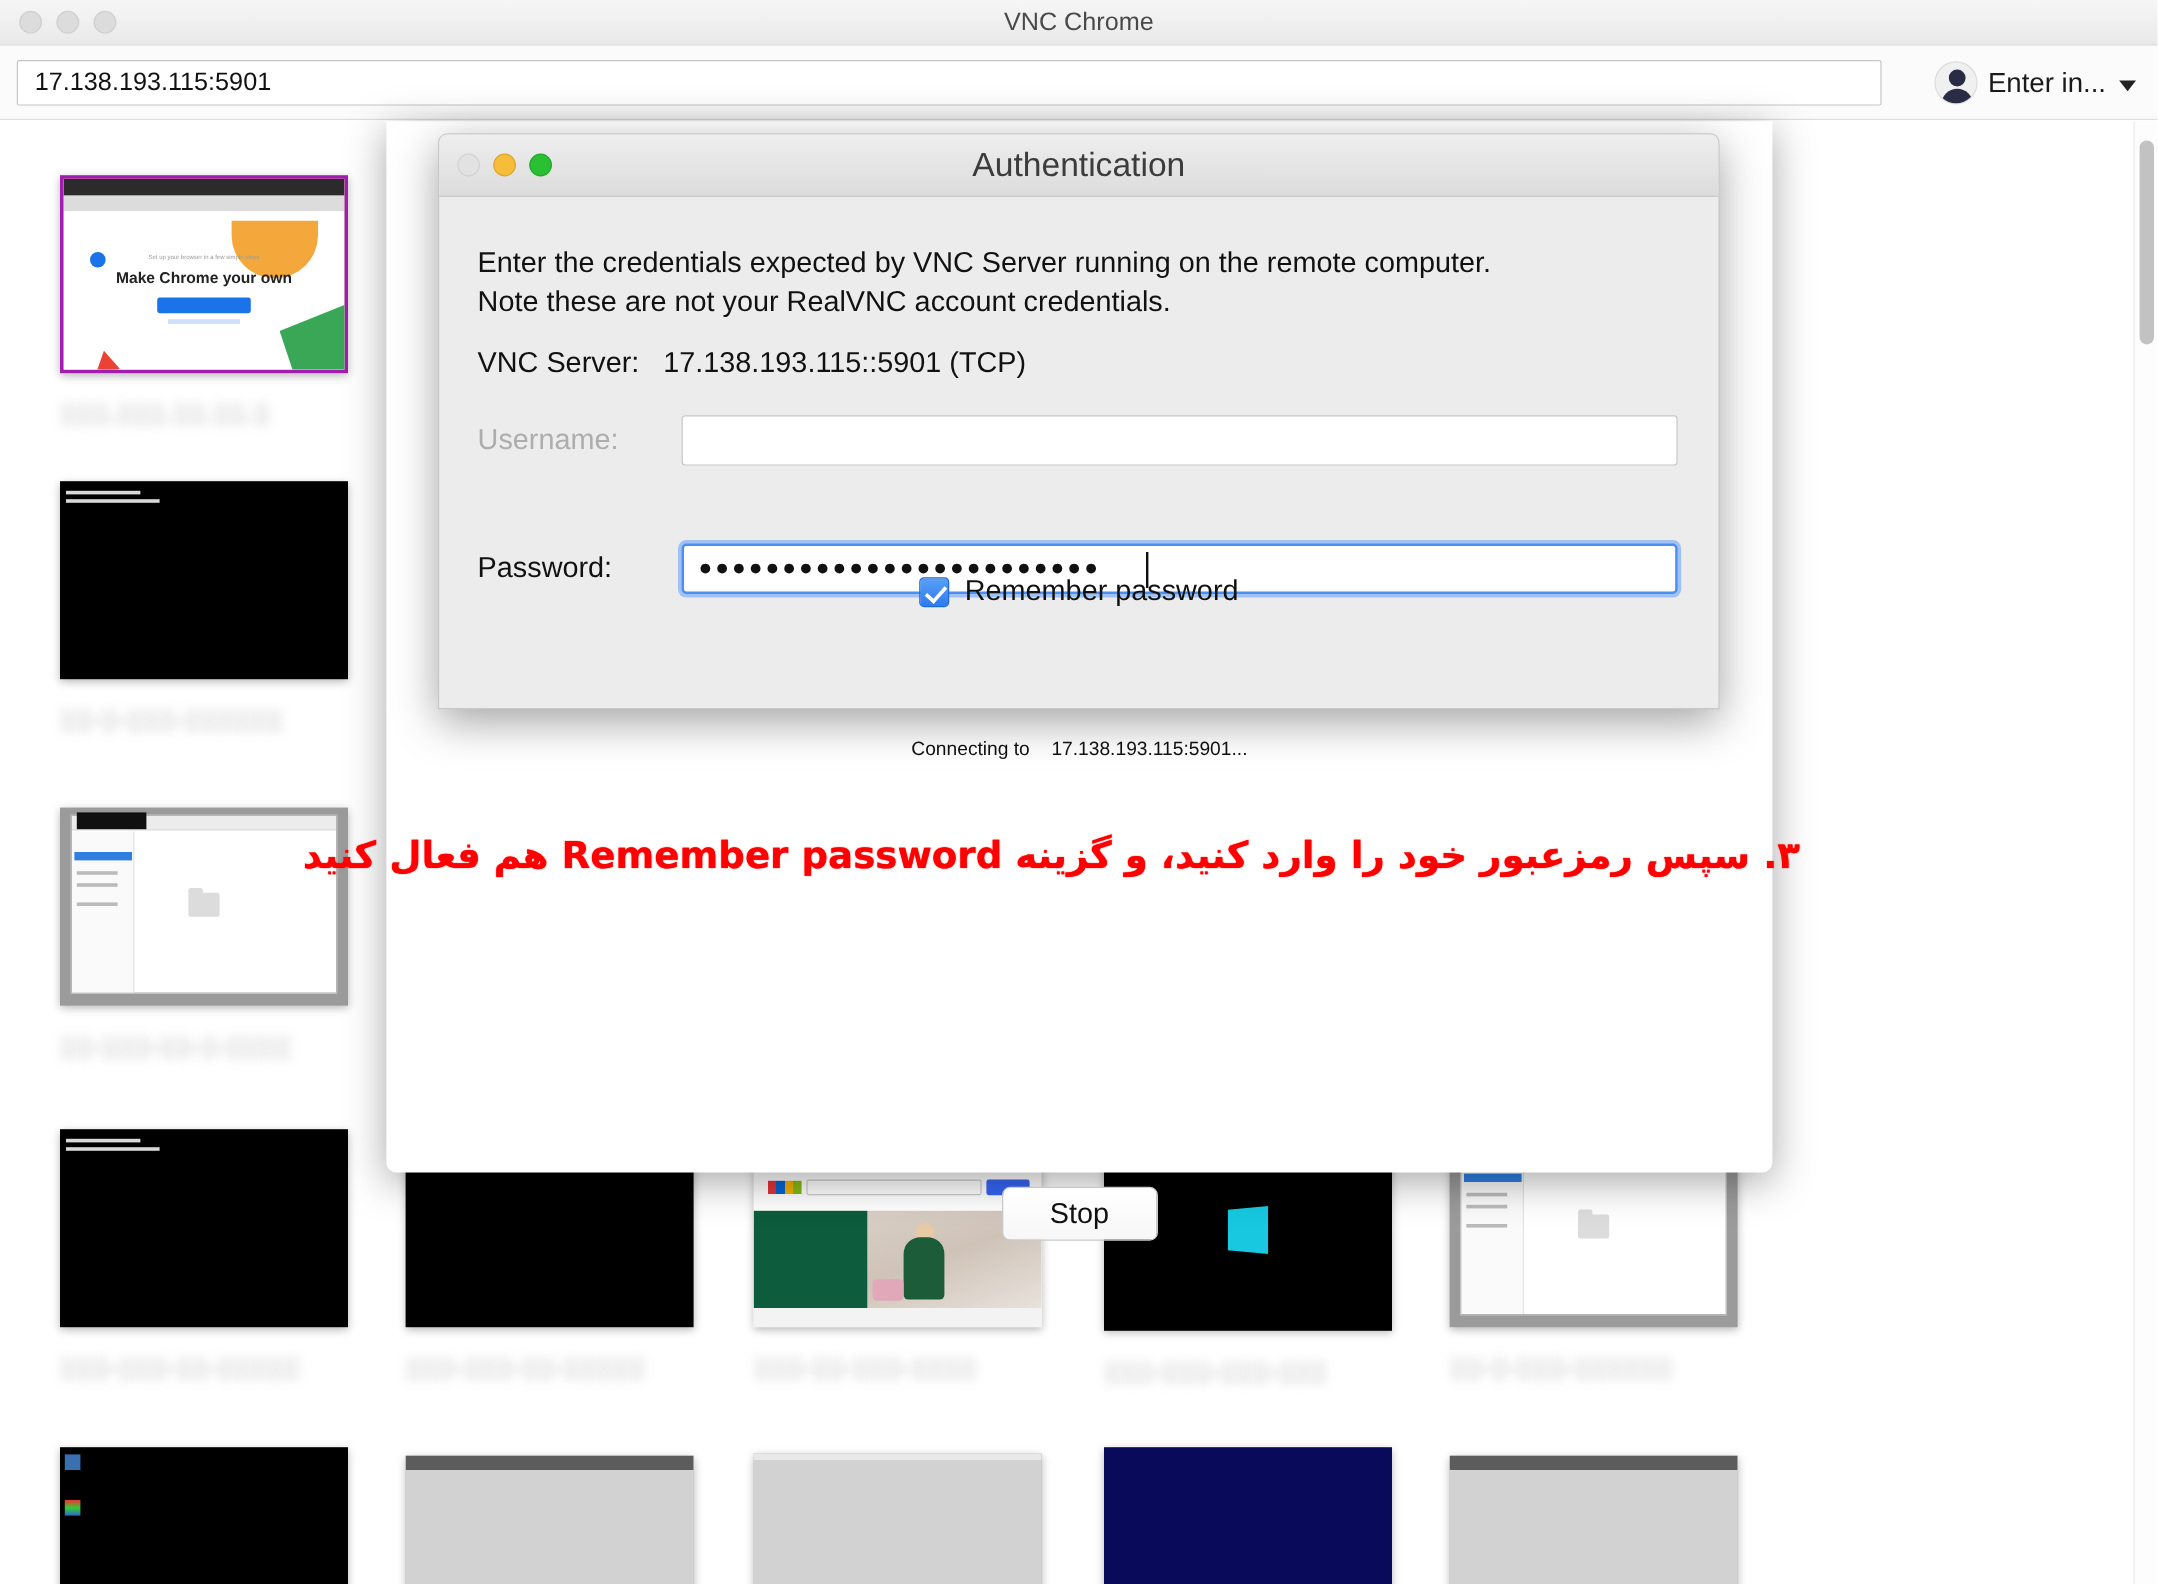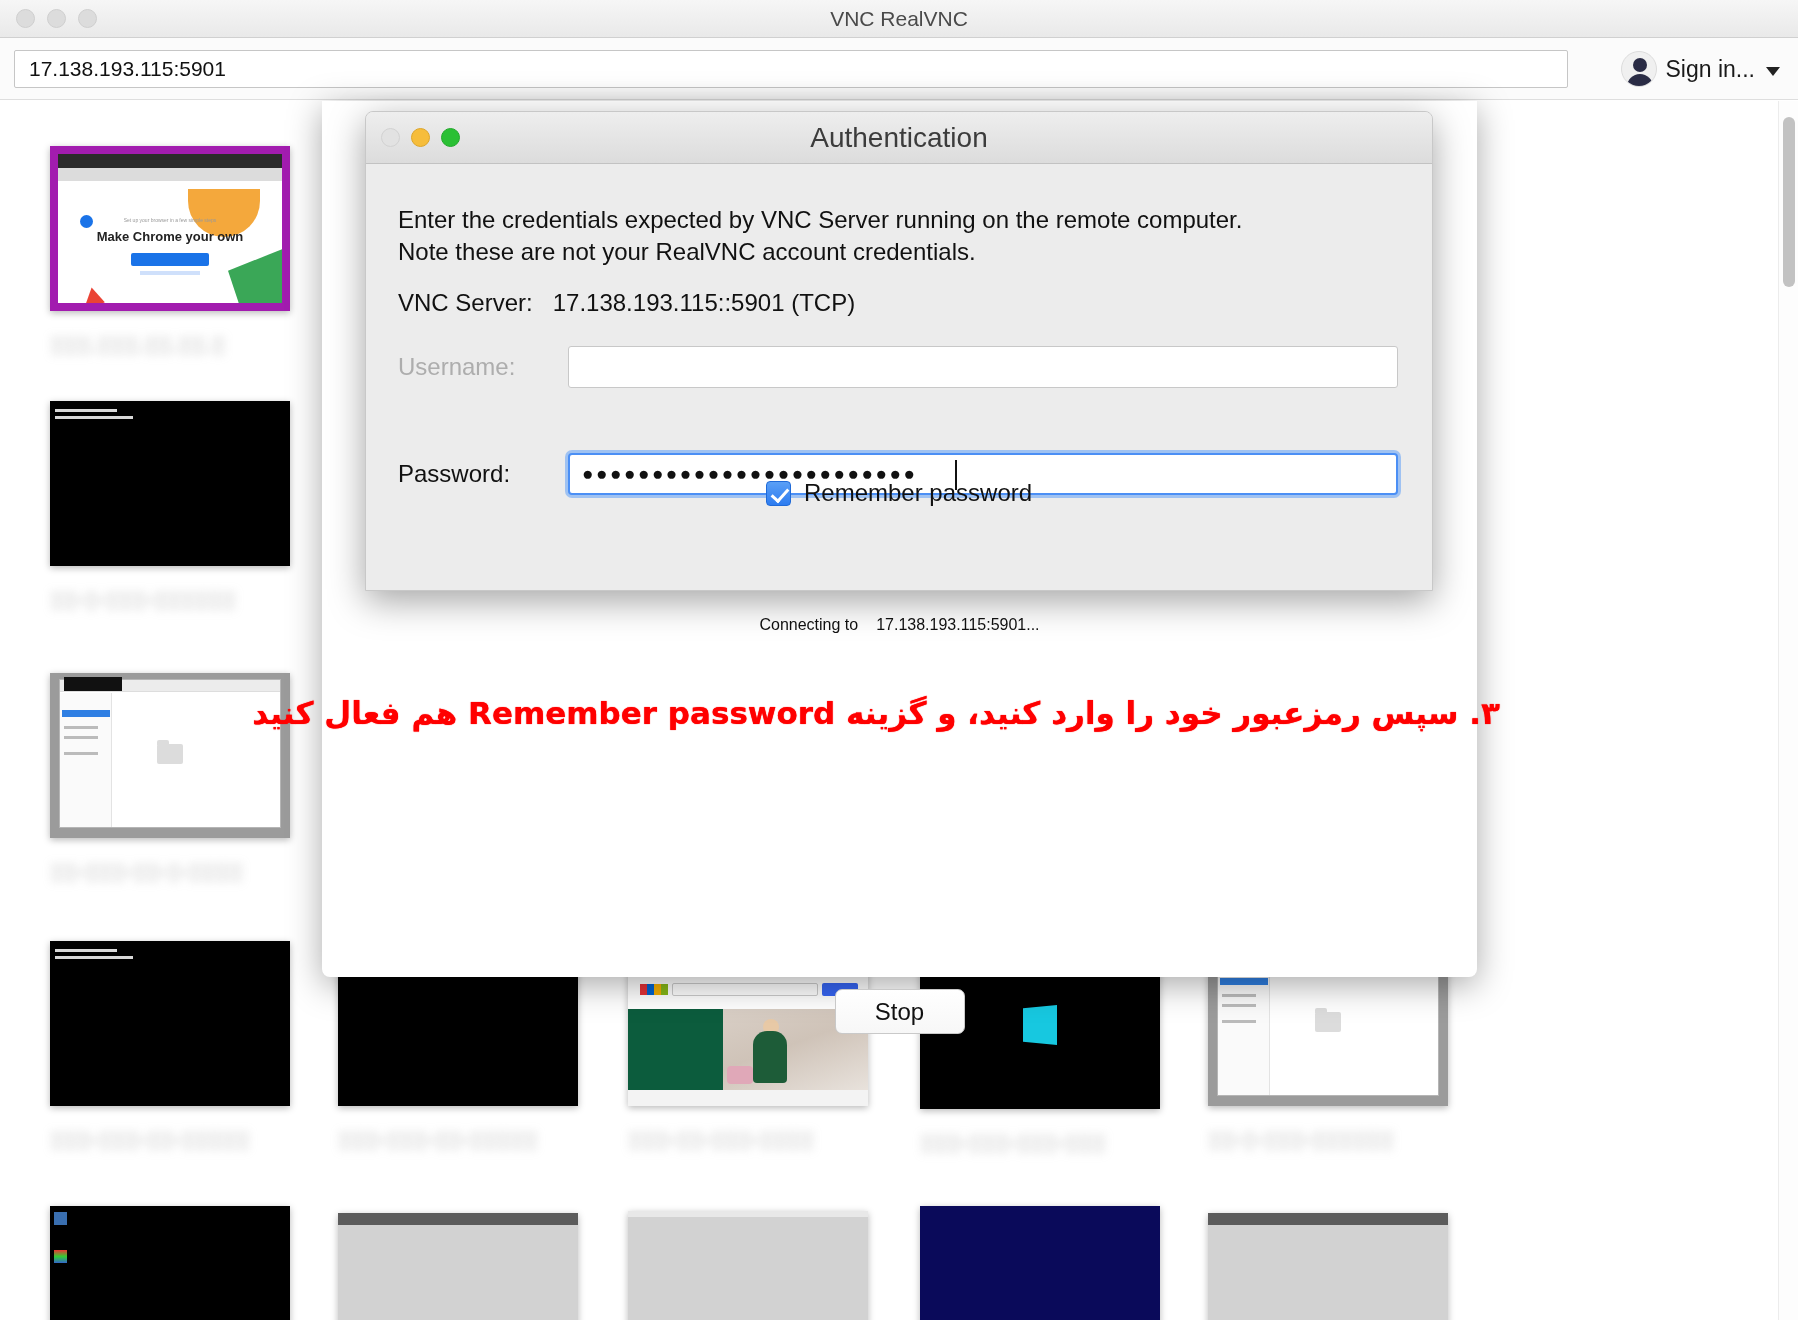--- a/index.html
+++ b/index.html
@@ -115,21 +115,21 @@
     font-size: 18px;
     color: #8e8e8e;
     filter: blur(4px);
     letter-spacing: 1px;
     white-space: nowrap;
     overflow: hidden;
     font-family: "Liberation Sans", sans-serif;
   }
 
   
-  .t-chrome { background: #fef9c3; border: 8px solid #a21caf; }
+  .t-chrome { background: #fef9c3; border: 3px solid #a21caf; }
   .t-chrome .browser-top { height: 14px; background: #2b2b2b; }
   .t-chrome .browser-tabs { height: 13px; background: #dcdcdc; }
   .t-chrome .body { position: relative; height: 100%; background: #fff; }
   .t-chrome .blob-orange {
     position: absolute; right: 22px; top: 8px;
     width: 72px; height: 48px; background: #f4a83c;
     border-radius: 0 0 60px 60px;
   }
   .t-chrome .blob-green {
     position: absolute; right: -8px; bottom: 22px;
@@ -379,28 +379,28 @@
 <body>
 
 <div id="app">
 
   <div class="titlebar">
     <div class="tl-lights">
       <div class="tl"></div>
       <div class="tl"></div>
       <div class="tl"></div>
     </div>
-    <div class="win-title">VNC RealVNC</div>
+    <div class="win-title">VNC Chrome</div>
   </div>
 
   <div class="toolbar">
     <input class="addressbar" type="text" value="17.138.193.115:5901" style="">
     <div class="signin">
       <div class="avatar"></div>
-      <div class="signin-label">Sign in...</div>
+      <div class="signin-label">Enter in...</div>
       <div class="caret"></div>
     </div>
   </div>
 
   <div class="grid">
 
     <div class="cell" style="left:50px; top:45px;">
       <div class="thumb t-chrome">
         <div class="browser-top"></div>
         <div class="browser-tabs"></div>

